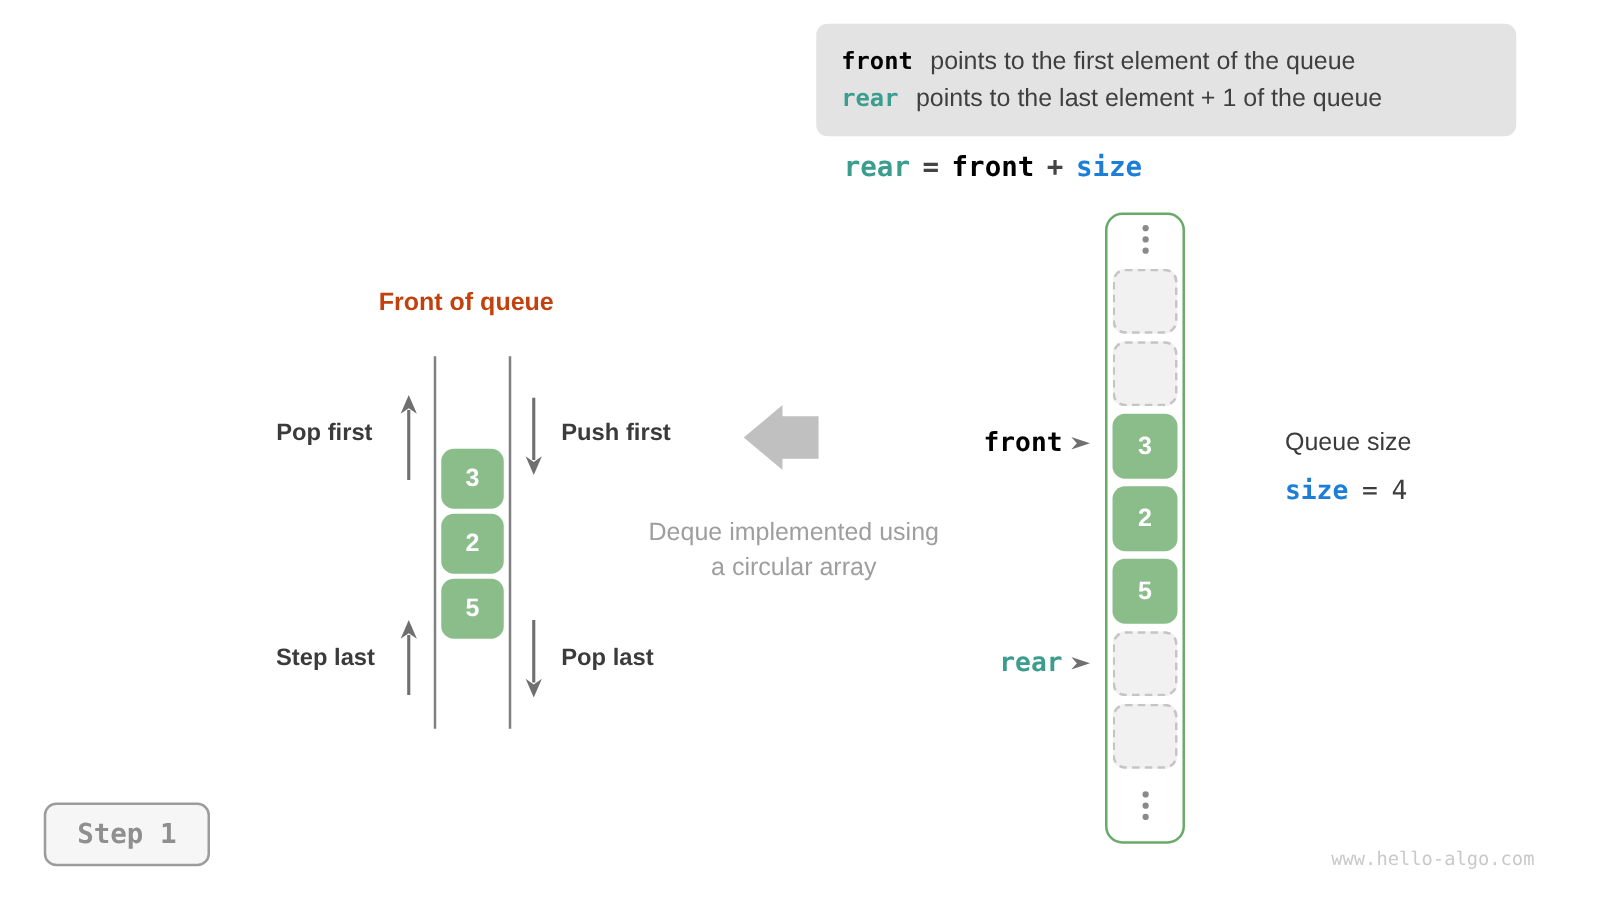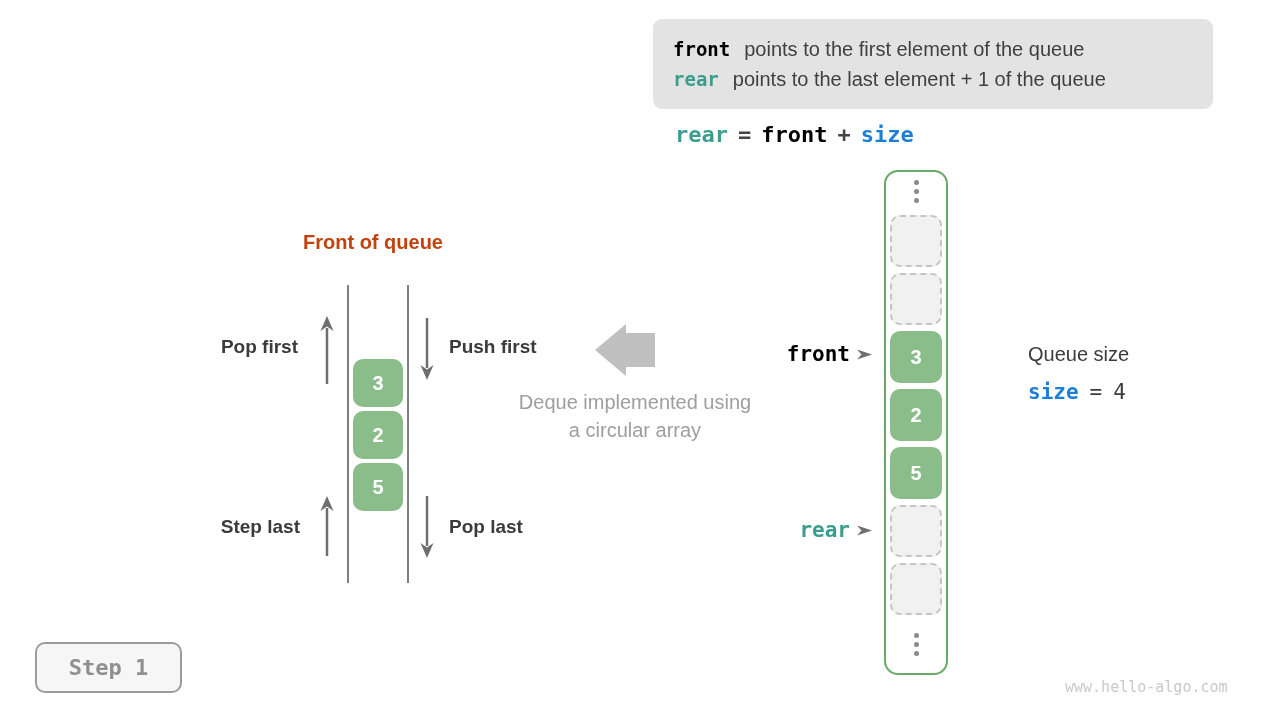--- a/index.html
+++ b/index.html
@@ -21,21 +21,21 @@
             display:flex;gap:10px;align-items:baseline;color:#444;}
 
   
   .big-label{font-weight:bold;font-size:20px;color:#c2410c;text-align:center;}
   .op-label{font-weight:bold;font-size:19px;color:#3b3b3b;white-space:nowrap;}
   .wall{width:2px;background:#808080;top:285px;height:298px;}
   .qcell{left:353px;width:50px;height:48px;background:#8bbd8b;border-radius:10px;color:#fff;
          display:flex;align-items:center;justify-content:center;font-size:20px;font-weight:bold;}
 
   
-  .caption{left:495px;top:388px;width:280px;text-align:center;color:#9e9e9e;font-size:20px;line-height:28px;}
+  .caption{left:495px;top:412px;width:280px;text-align:center;color:#9e9e9e;font-size:20px;line-height:28px;}
 
   
   .array-box{left:884px;top:170px;width:64px;height:505px;border:2px solid #69aa68;border-radius:14px;
              background:#fff;box-sizing:border-box;display:flex;flex-direction:column;align-items:center;
              padding-top:6px;row-gap:6px;}
   .acell{width:52px;height:52px;border-radius:10px;box-sizing:border-box;flex:0 0 auto;
          display:flex;align-items:center;justify-content:center;font-size:20px;font-weight:bold;}
   .acell.filled{background:#8bbd8b;color:#fff;}
   .acell.empty{background:#f1f1f1;border:2px dashed #c5c5c5;}
   .dots{display:flex;flex-direction:column;gap:4px;margin:2px 0 6px;flex:0 0 auto;}
@@ -46,21 +46,21 @@
   .pointer{position:absolute;right:407px;display:flex;align-items:center;gap:7px;
            font-family:"DejaVu Sans Mono",monospace;font-weight:bold;font-size:21px;}
 
   
   .qsize-label{left:1028px;top:343px;font-size:20px;color:#3b3b3b;}
   .qsize-line{left:1028px;top:380px;display:flex;align-items:baseline;gap:11px;
               font-family:"DejaVu Sans Mono",monospace;font-size:21px;color:#3d3d3d;}
   .qsize-line .code{font-weight:bold;}
 
   
-  .step-badge{left:35px;top:642px;width:147px;height:51px;background:#f6f6f6;border:2px solid #9c9c9c;
+  .step-badge{left:35px;top:642px;width:133px;height:51px;background:#f6f6f6;border:2px solid #9c9c9c;
               border-radius:10px;box-sizing:border-box;display:flex;align-items:center;justify-content:center;
               font-family:"DejaVu Sans Mono",monospace;font-weight:bold;font-size:22px;color:#8f8f8f;}
 
   .watermark{left:1065px;top:678px;font-family:"DejaVu Sans Mono",monospace;font-size:15px;color:#c9c9c9;}
 </style>
 </head>
 <body>
 
 <div id="canvas">
 

